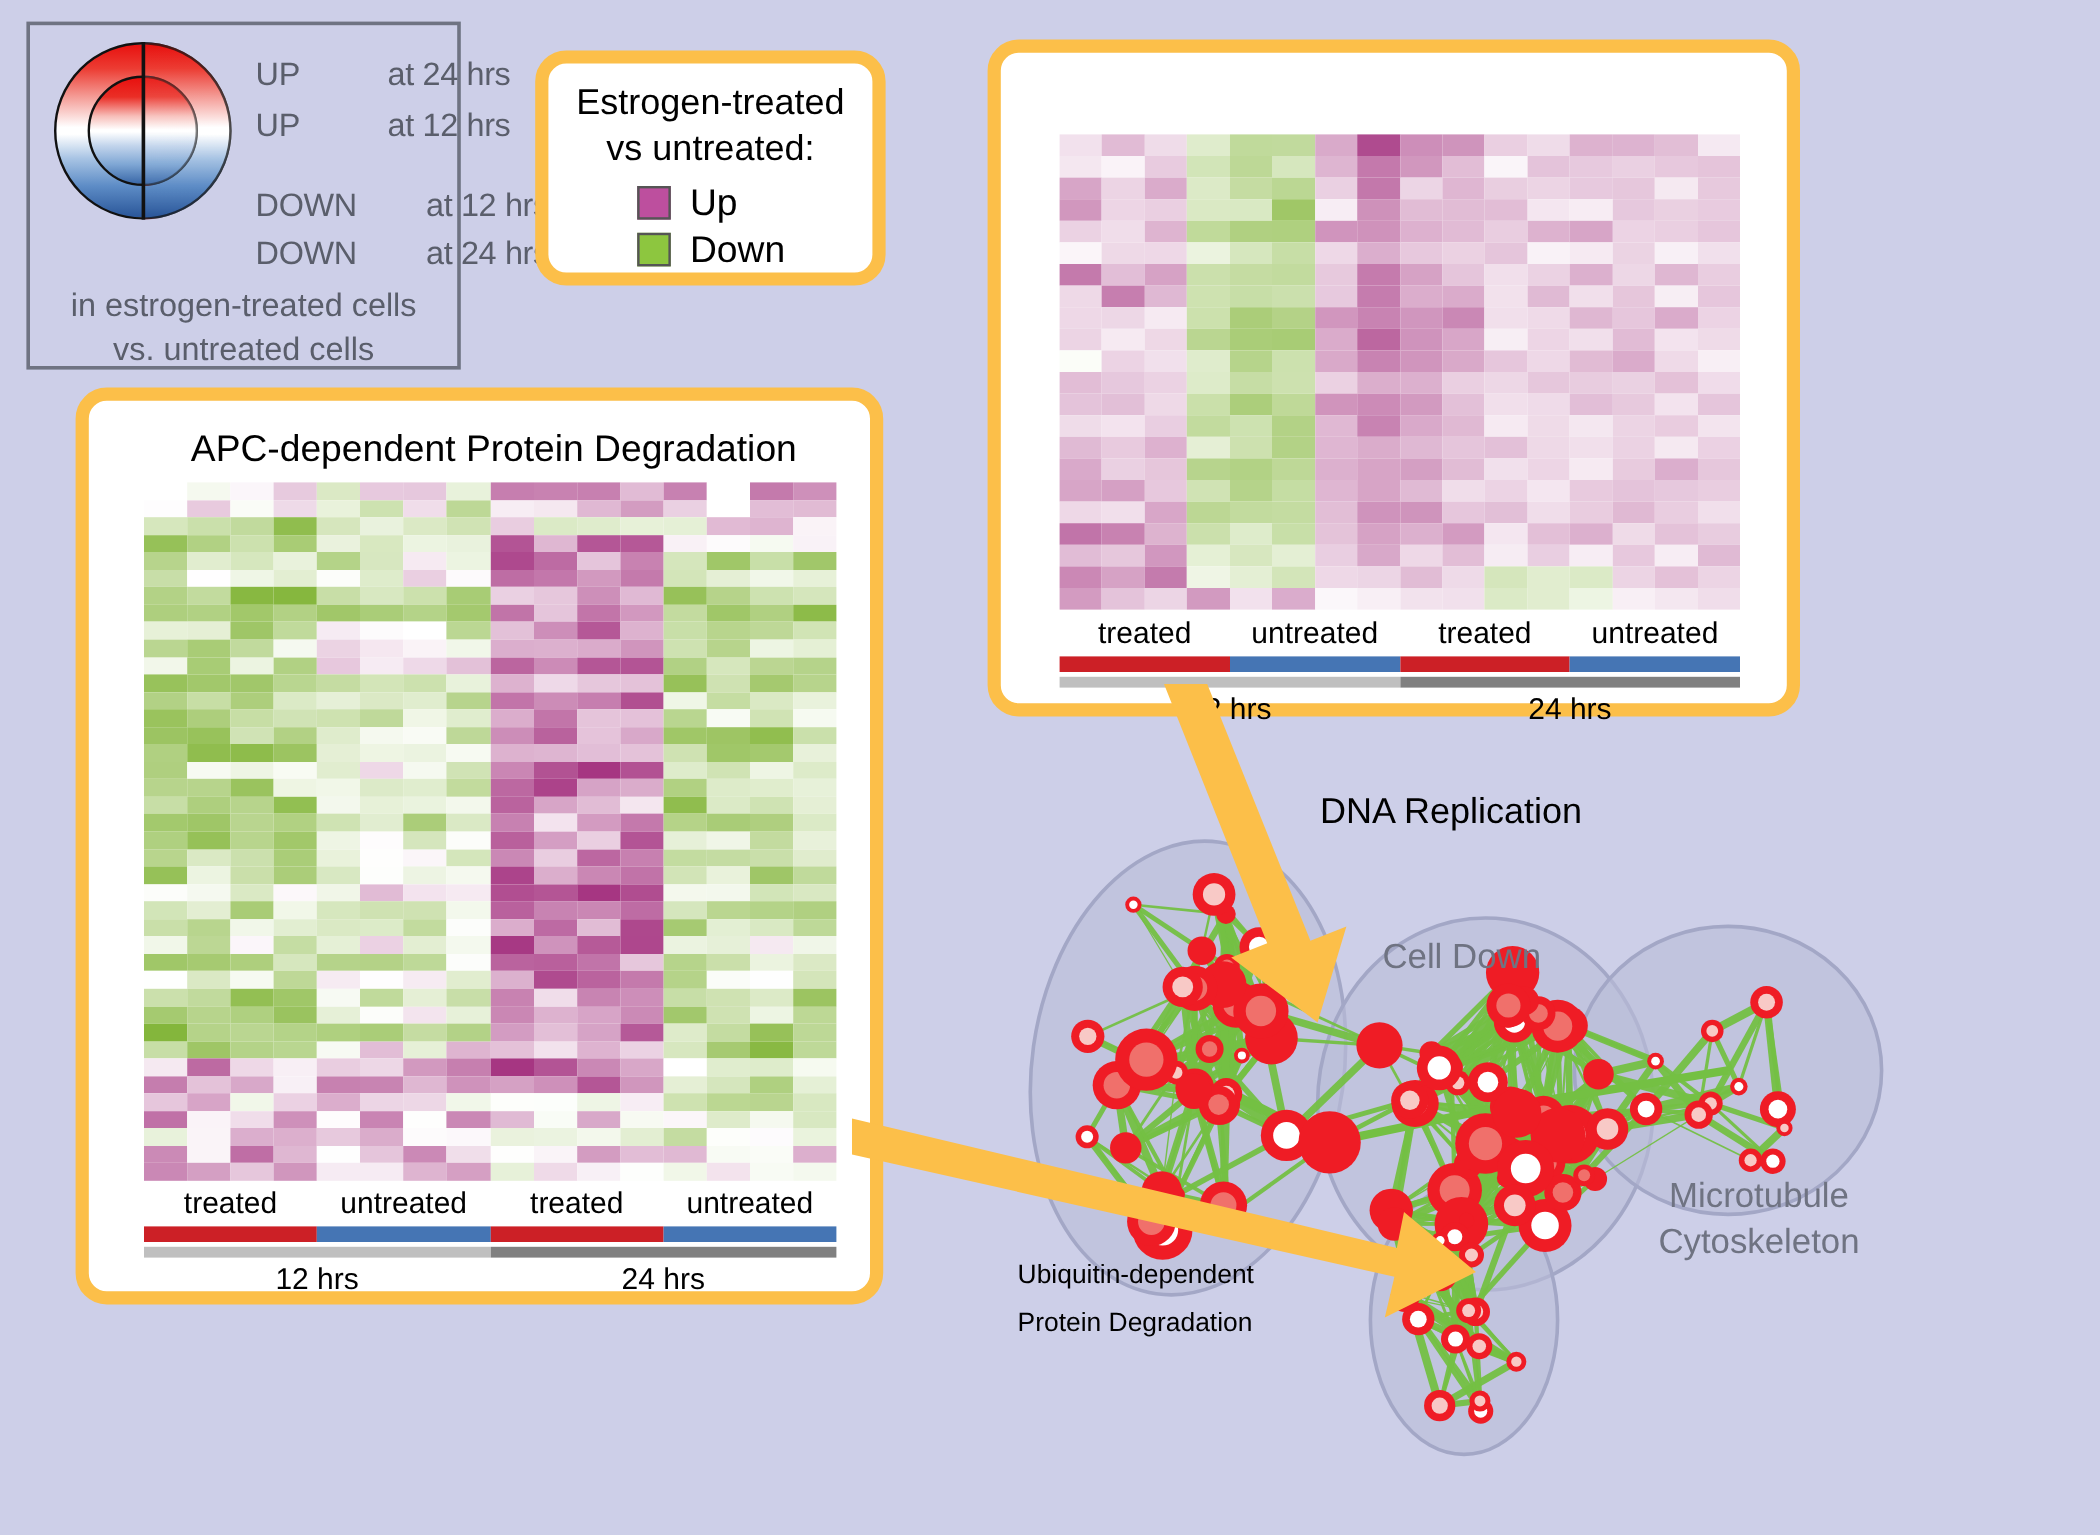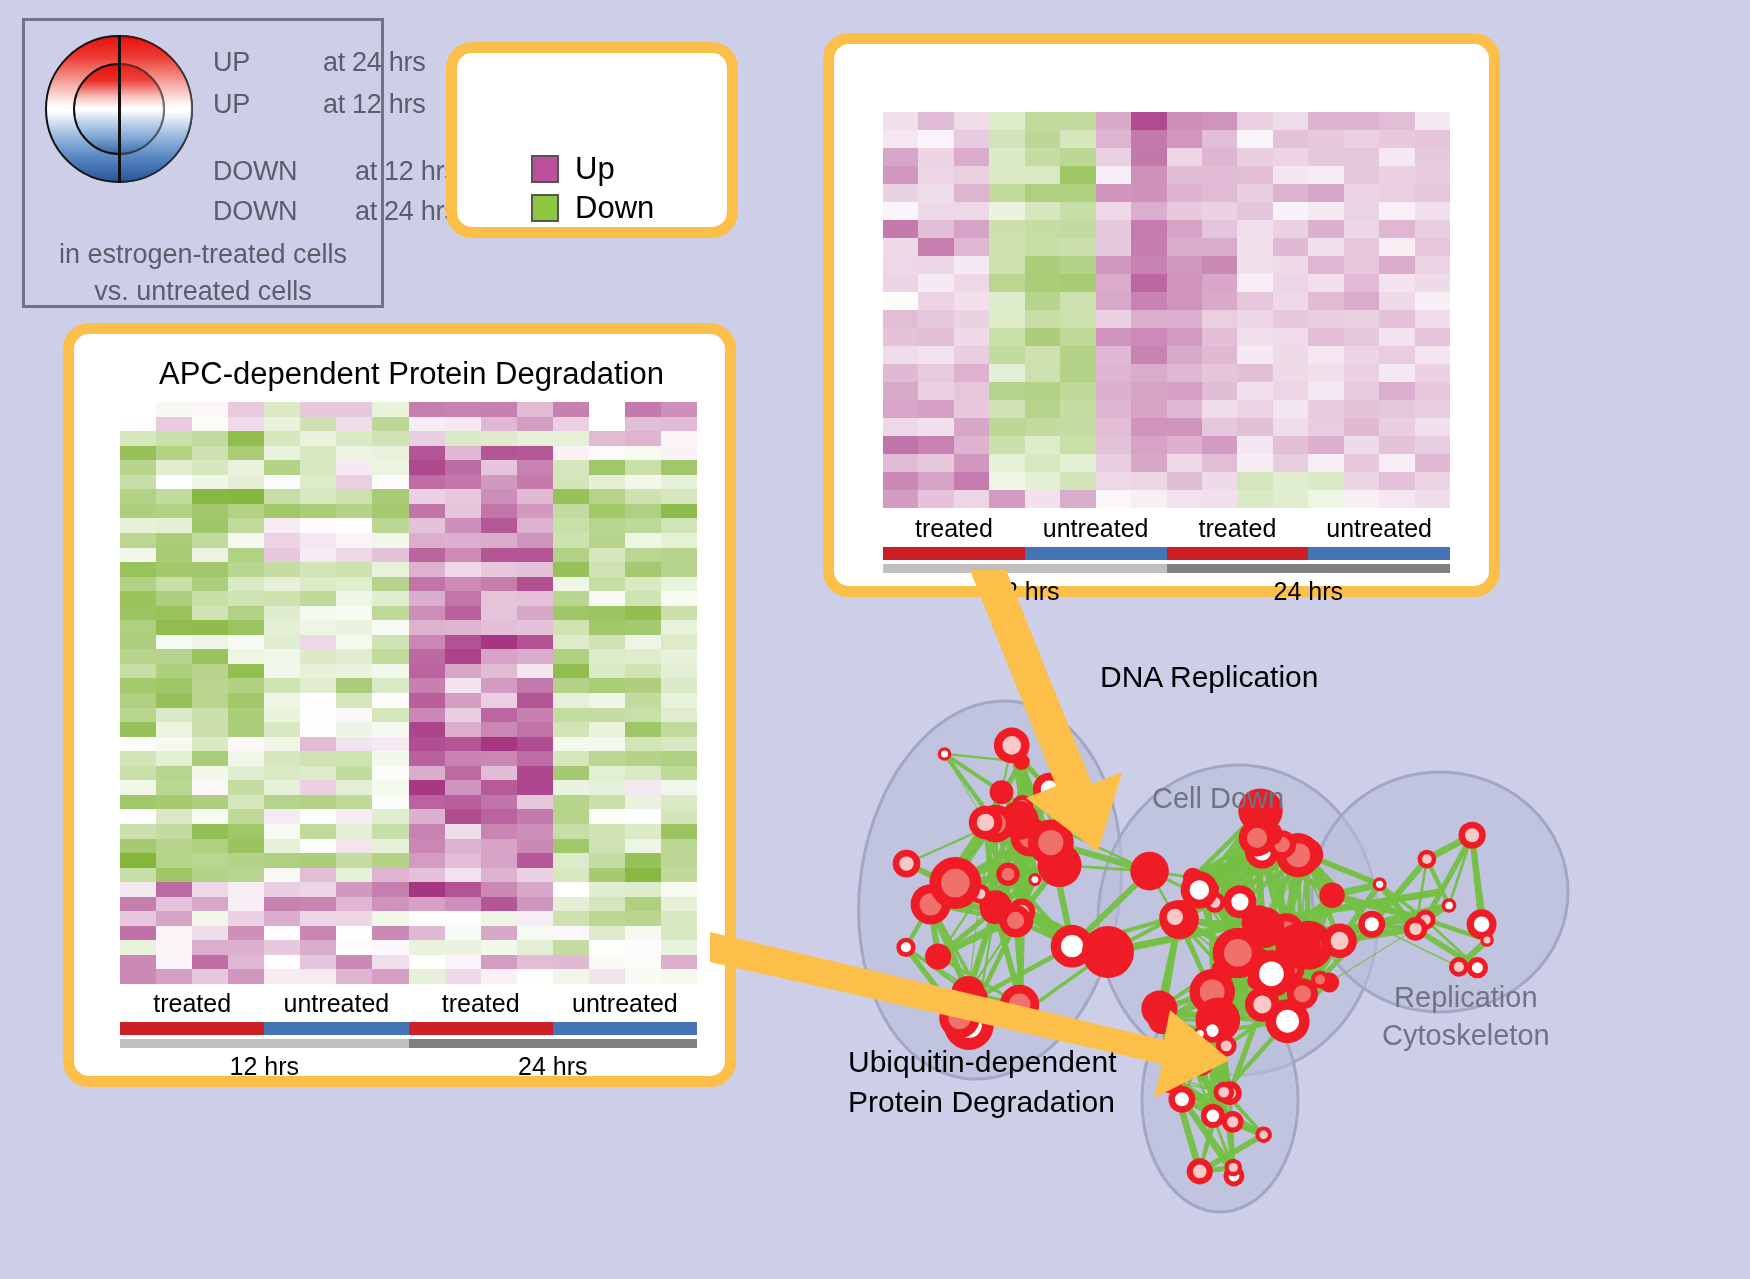--- a/index.html
+++ b/index.html
@@ -109,20 +109,24 @@
     <div class="lg-lab" style="left:330px;top:135px;">at 12 hrs</div>
 
     <div class="lg-lab" style="left:188px;top:175px;">DOWN</div>
     <div class="lg-lab" style="left:330px;top:175px;">at 24 hrs</div>
 
     <div class="lg-note" style="top:252px;">vs. untreated cells</div>
     <div class="lg-note" style="top:215px;">in estrogen-treated cells</div>
   </div>
 
   <div class="card keycard">
+    <div class="key-title">
+      <span>Estrogen-treated</span><br>
+      <span>vs untreated:</span>
+    </div>
     <div class="key-row" style="left:74px;top:98px;">
       <span class="swatch" id="sw-up" style="background: rgb(189, 79, 158);"></span>
       <span class="key-lab">Up</span>
     </div>
     <div class="key-row" style="left:74px;top:137px;">
       <span class="swatch" id="sw-down" style="background: rgb(141, 198, 63);"></span>
       <span class="key-lab">Down</span>
     </div>
   </div>
 
@@ -2116,19 +2120,19 @@
   </svg>
 
   <svg class="arrow" style="left:710px;top:920px;width:560px;height:200px;" viewBox="0 0 560 200">
     <path d="M0 12 L0 42 L452 144 L444 178 L520 140 L460 90 L454 120 Z" fill="#fcbf49"></path>
   </svg>
 
   <div class="netlabel" style="left:1100px;top:660px;font-size:30px;color:#000;">DNA Replication</div>
 
   <div class="netlabel" style="left:1152px;top:782px;font-size:29px;color:#6f7382;">Cell Down</div>
 
-  <div class="netlabel" style="left:1382px;top:978px;font-size:29px;color:#6f7382;line-height:38px;text-align:center;">Replication
+  <div class="netlabel" style="left:1382px;top:978px;font-size:29px;color:#6f7382;line-height:38px;text-align:center;">Microtubule
 Cytoskeleton</div>
 
-  <div class="netlabel" style="left:848px;top:1042px;font-size:30px;color:#000;line-height:40px;">Ubiquitin-dependent
+  <div class="netlabel" style="left:848px;top:1042px;font-size:22px;color:#000;line-height:40px;">Ubiquitin-dependent
 Protein Degradation</div>
 
 </div>
 
 </body></html>

